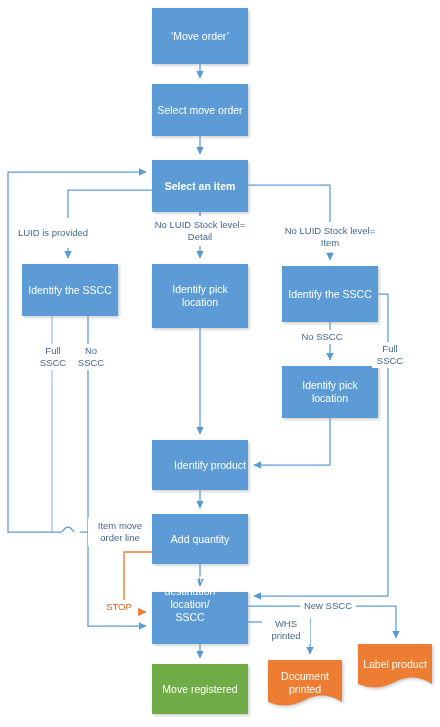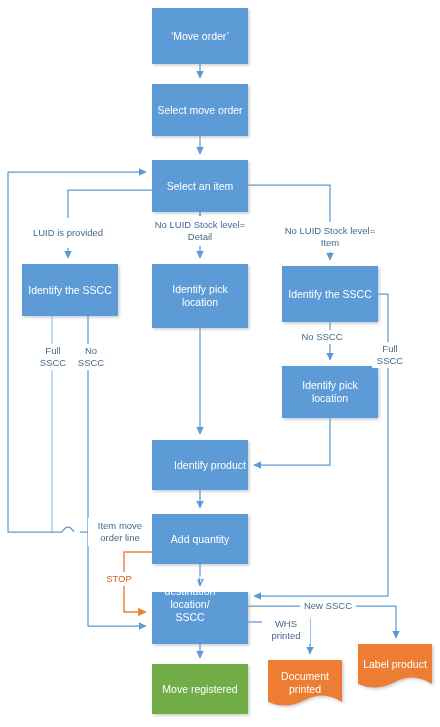--- a/index.html
+++ b/index.html
@@ -97,37 +97,37 @@
       <rect x="152" y="514" width="96" height="50" fill="#5B9BD5"></rect>
       <rect x="152" y="592" width="96" height="52" fill="#5B9BD5"></rect>
       <rect x="152" y="664" width="96" height="50" fill="#70AD47"></rect>
       <path d="M268,660 L342,660 L342,702 Q324,690 305,700 Q286,710 268,702 Z" fill="#ED7D31"></path>
       <path d="M358,644 L432,644 L432,684 Q414,672 395,682 Q376,692 358,684 Z" fill="#ED7D31"></path>
     </g>
   </svg>
 
   <div class="node-text" style="left:152px;top:8px;width:96px;height:56px;">‘Move order’</div>
   <div class="node-text" style="left:152px;top:84px;width:96px;height:52px;">Select move order</div>
-  <div class="node-text" style="left:152px;top:160px;width:96px;height:52px;">Select an item</div>
+  <div class="node-text" style="left:152px;top:160px;width:96px;height:52px;font-weight:bold;">Select an item</div>
   <div class="node-text" style="left:22px;top:264px;width:96px;height:52px;">Identify the SSCC</div>
   <div class="node-text" style="left:152px;top:264px;width:96px;height:64px;">Identify pick location</div>
   <div class="node-text" style="left:282px;top:266px;width:96px;height:56px;">Identify the SSCC</div>
   <div class="node-text" style="left:282px;top:366px;width:96px;height:52px;">Identify pick location</div>
   <div class="node-text" style="left:152px;top:440px;width:96px;height:50px;margin-left:10px;">Identify product</div>
   <div class="node-text" style="left:152px;top:514px;width:96px;height:50px;text-align:right;">Add quantity</div>
   <div class="node-text" style="left:152px;top:572px;width:76px;height:52px;text-align:center;">Scan destination location/ SSCC</div>
   <div class="node-text" style="left:152px;top:664px;width:96px;height:50px;border-radius:22px;">Move registered</div>
   <div class="node-text" style="left:268px;top:660px;width:74px;height:46px;">Document printed</div>
   <div class="node-text" style="left:358px;top:644px;width:74px;height:40px;">Label product</div>
 
-  <div class="edge-label" style="left:32px;top:218px;width:72px;height:30px;">LUID is provided</div>
+  <div class="edge-label" style="left:17px;top:218px;width:72px;height:30px;">LUID is provided</div>
   <div class="edge-label" style="left:147px;top:216px;width:106px;height:30px;">No LUID Stock level= Detail</div>
   <div class="edge-label" style="left:280px;top:222px;width:100px;height:30px;">No LUID Stock level= Item</div>
   <div class="edge-label" style="left:36px;top:344px;width:34px;height:26px;">Full SSCC</div>
   <div class="edge-label" style="left:74px;top:344px;width:34px;height:26px;">No SSCC</div>
   <div class="edge-label" style="left:296px;top:330px;width:52px;height:14px;">No SSCC</div>
   <div class="edge-label" style="left:372px;top:342px;width:36px;height:26px;">Full SSCC</div>
   <div class="edge-label" style="left:88px;top:518px;width:64px;height:28px;">Item move order line</div>
-  <div class="edge-label stop" style="left:100px;top:572px;width:38px;height:14px;">STOP</div>
+  <div class="edge-label stop" style="left:100px;top:600px;width:38px;height:14px;">STOP</div>
   <div class="edge-label" style="left:300px;top:599px;width:56px;height:13px;">New SSCC</div>
   <div class="edge-label" style="left:262px;top:616px;width:48px;height:28px;">WHS printed</div>
 
 </div>
 
 </body></html>

